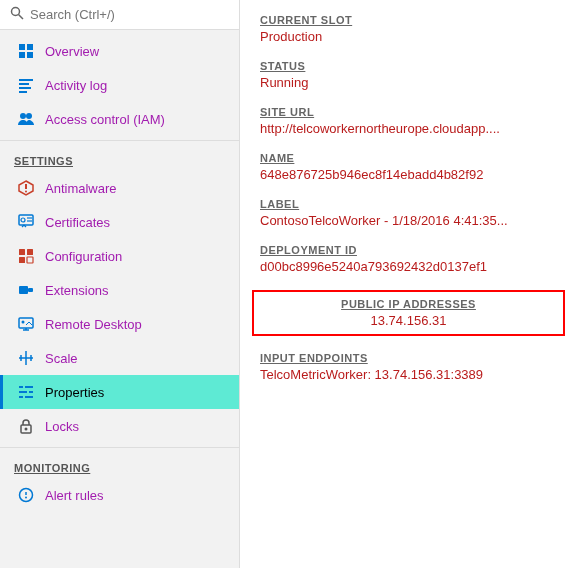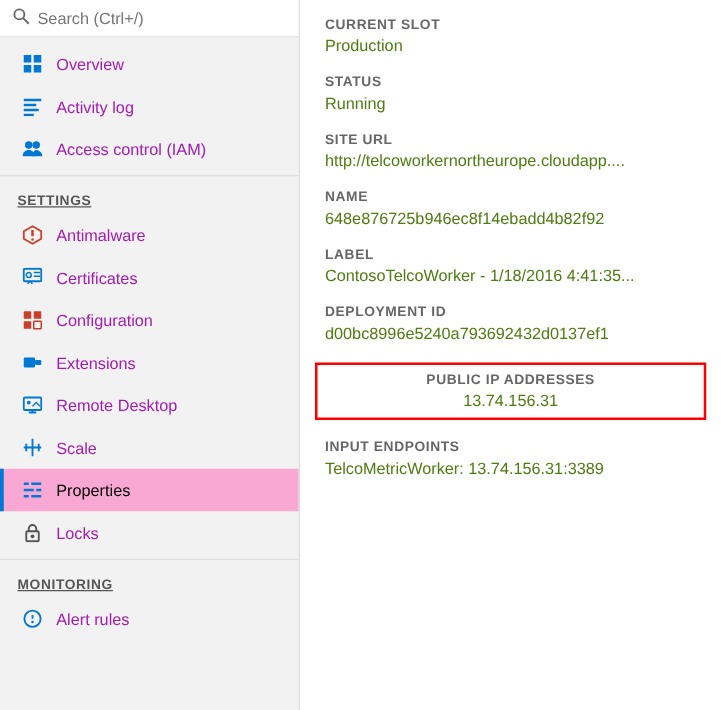--- a/index.html
+++ b/index.html
@@ -55,21 +55,21 @@
     .sidebar-item {
       display: flex;
       align-items: center;
       padding: 8px 14px;
       cursor: pointer;
       color: #a21caf;
       font-size: 13px;
       border-left: 3px solid transparent;
     }
     .sidebar-item.active {
-      background: #f9a8d4;
+      background: #5eead4;
       border-left: 3px solid #0078d4;
       color: #000;
     }
 
     .sidebar-item .item-icon {
       width: 18px;
       height: 18px;
       margin-right: 10px;
       flex-shrink: 0;
       display: flex;
@@ -99,25 +99,26 @@
       margin-bottom: 16px;
     }
 
     .property-label {
       font-size: 11px;
       font-weight: 600;
       color: #666;
       text-transform: uppercase;
       letter-spacing: 0.5px;
       margin-bottom: 3px;
+      text-decoration: underline;
     }
 
     .property-value {
       font-size: 13px;
-      color: #4d7c0f;
+      color: #b91c1c;
     }
 
     .property-row.highlighted {
       border: 2px solid red;
       padding: 6px 8px;
       margin-left: -8px;
       margin-right: -8px;
       text-align: center;
     }
 

